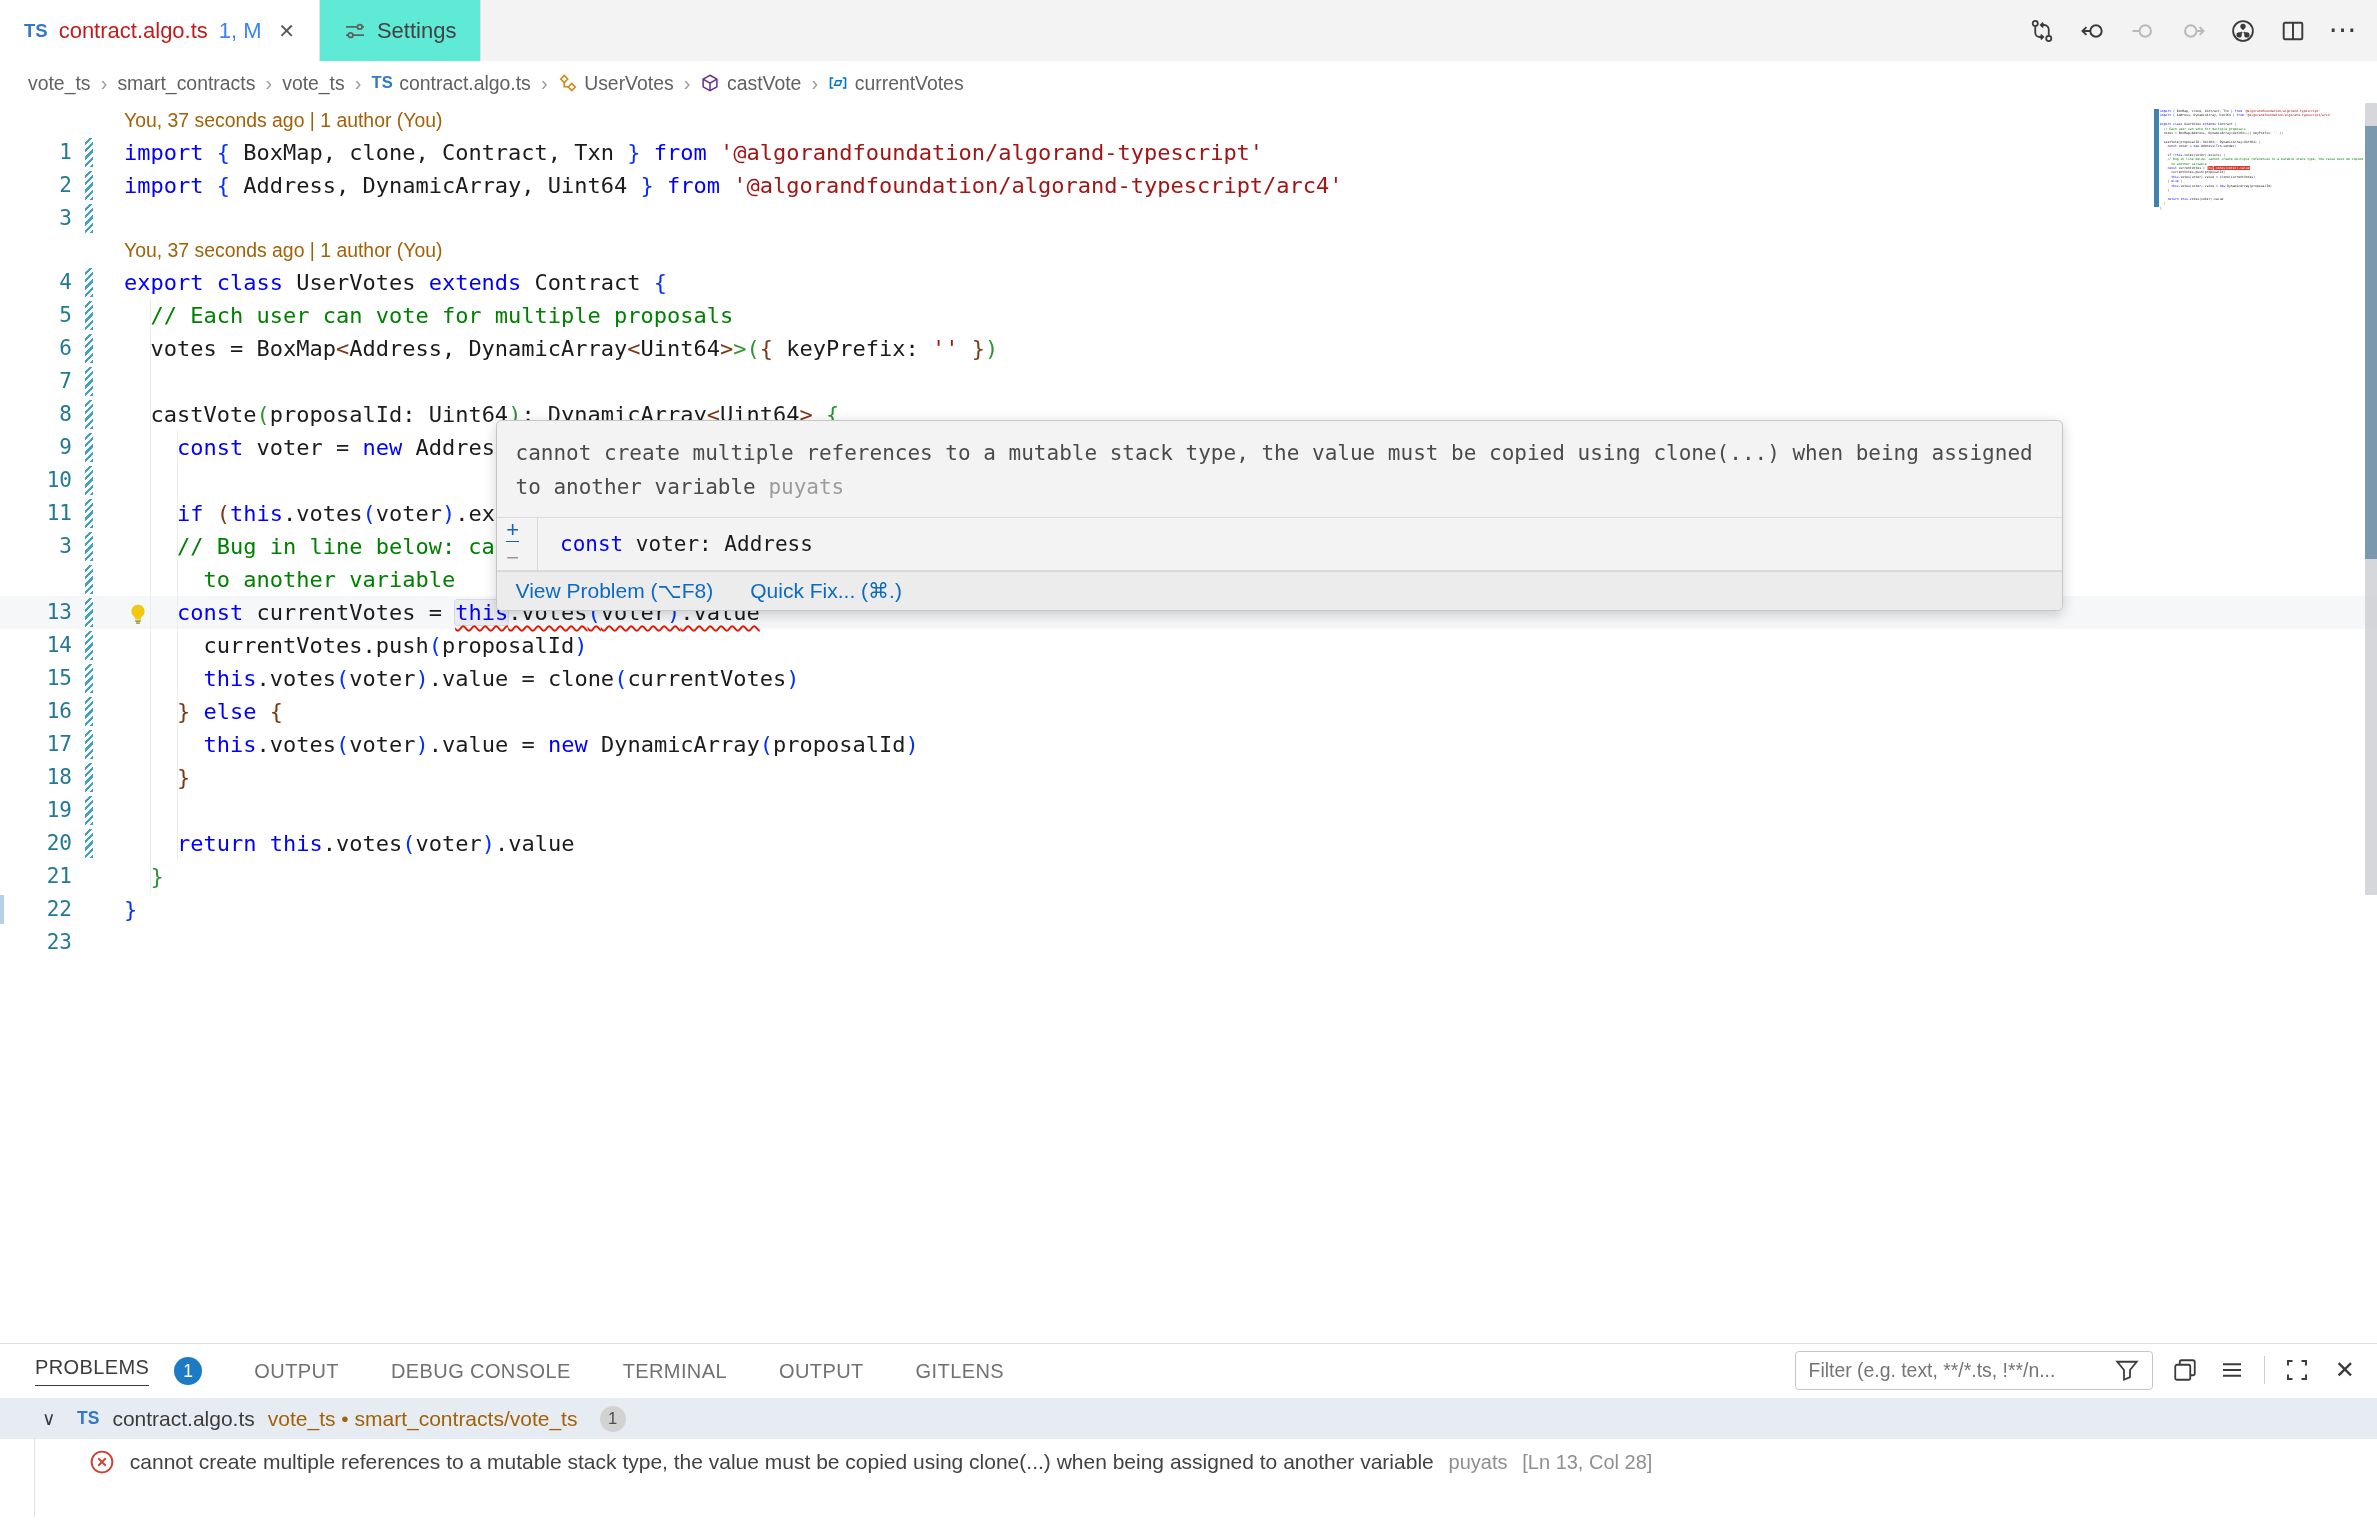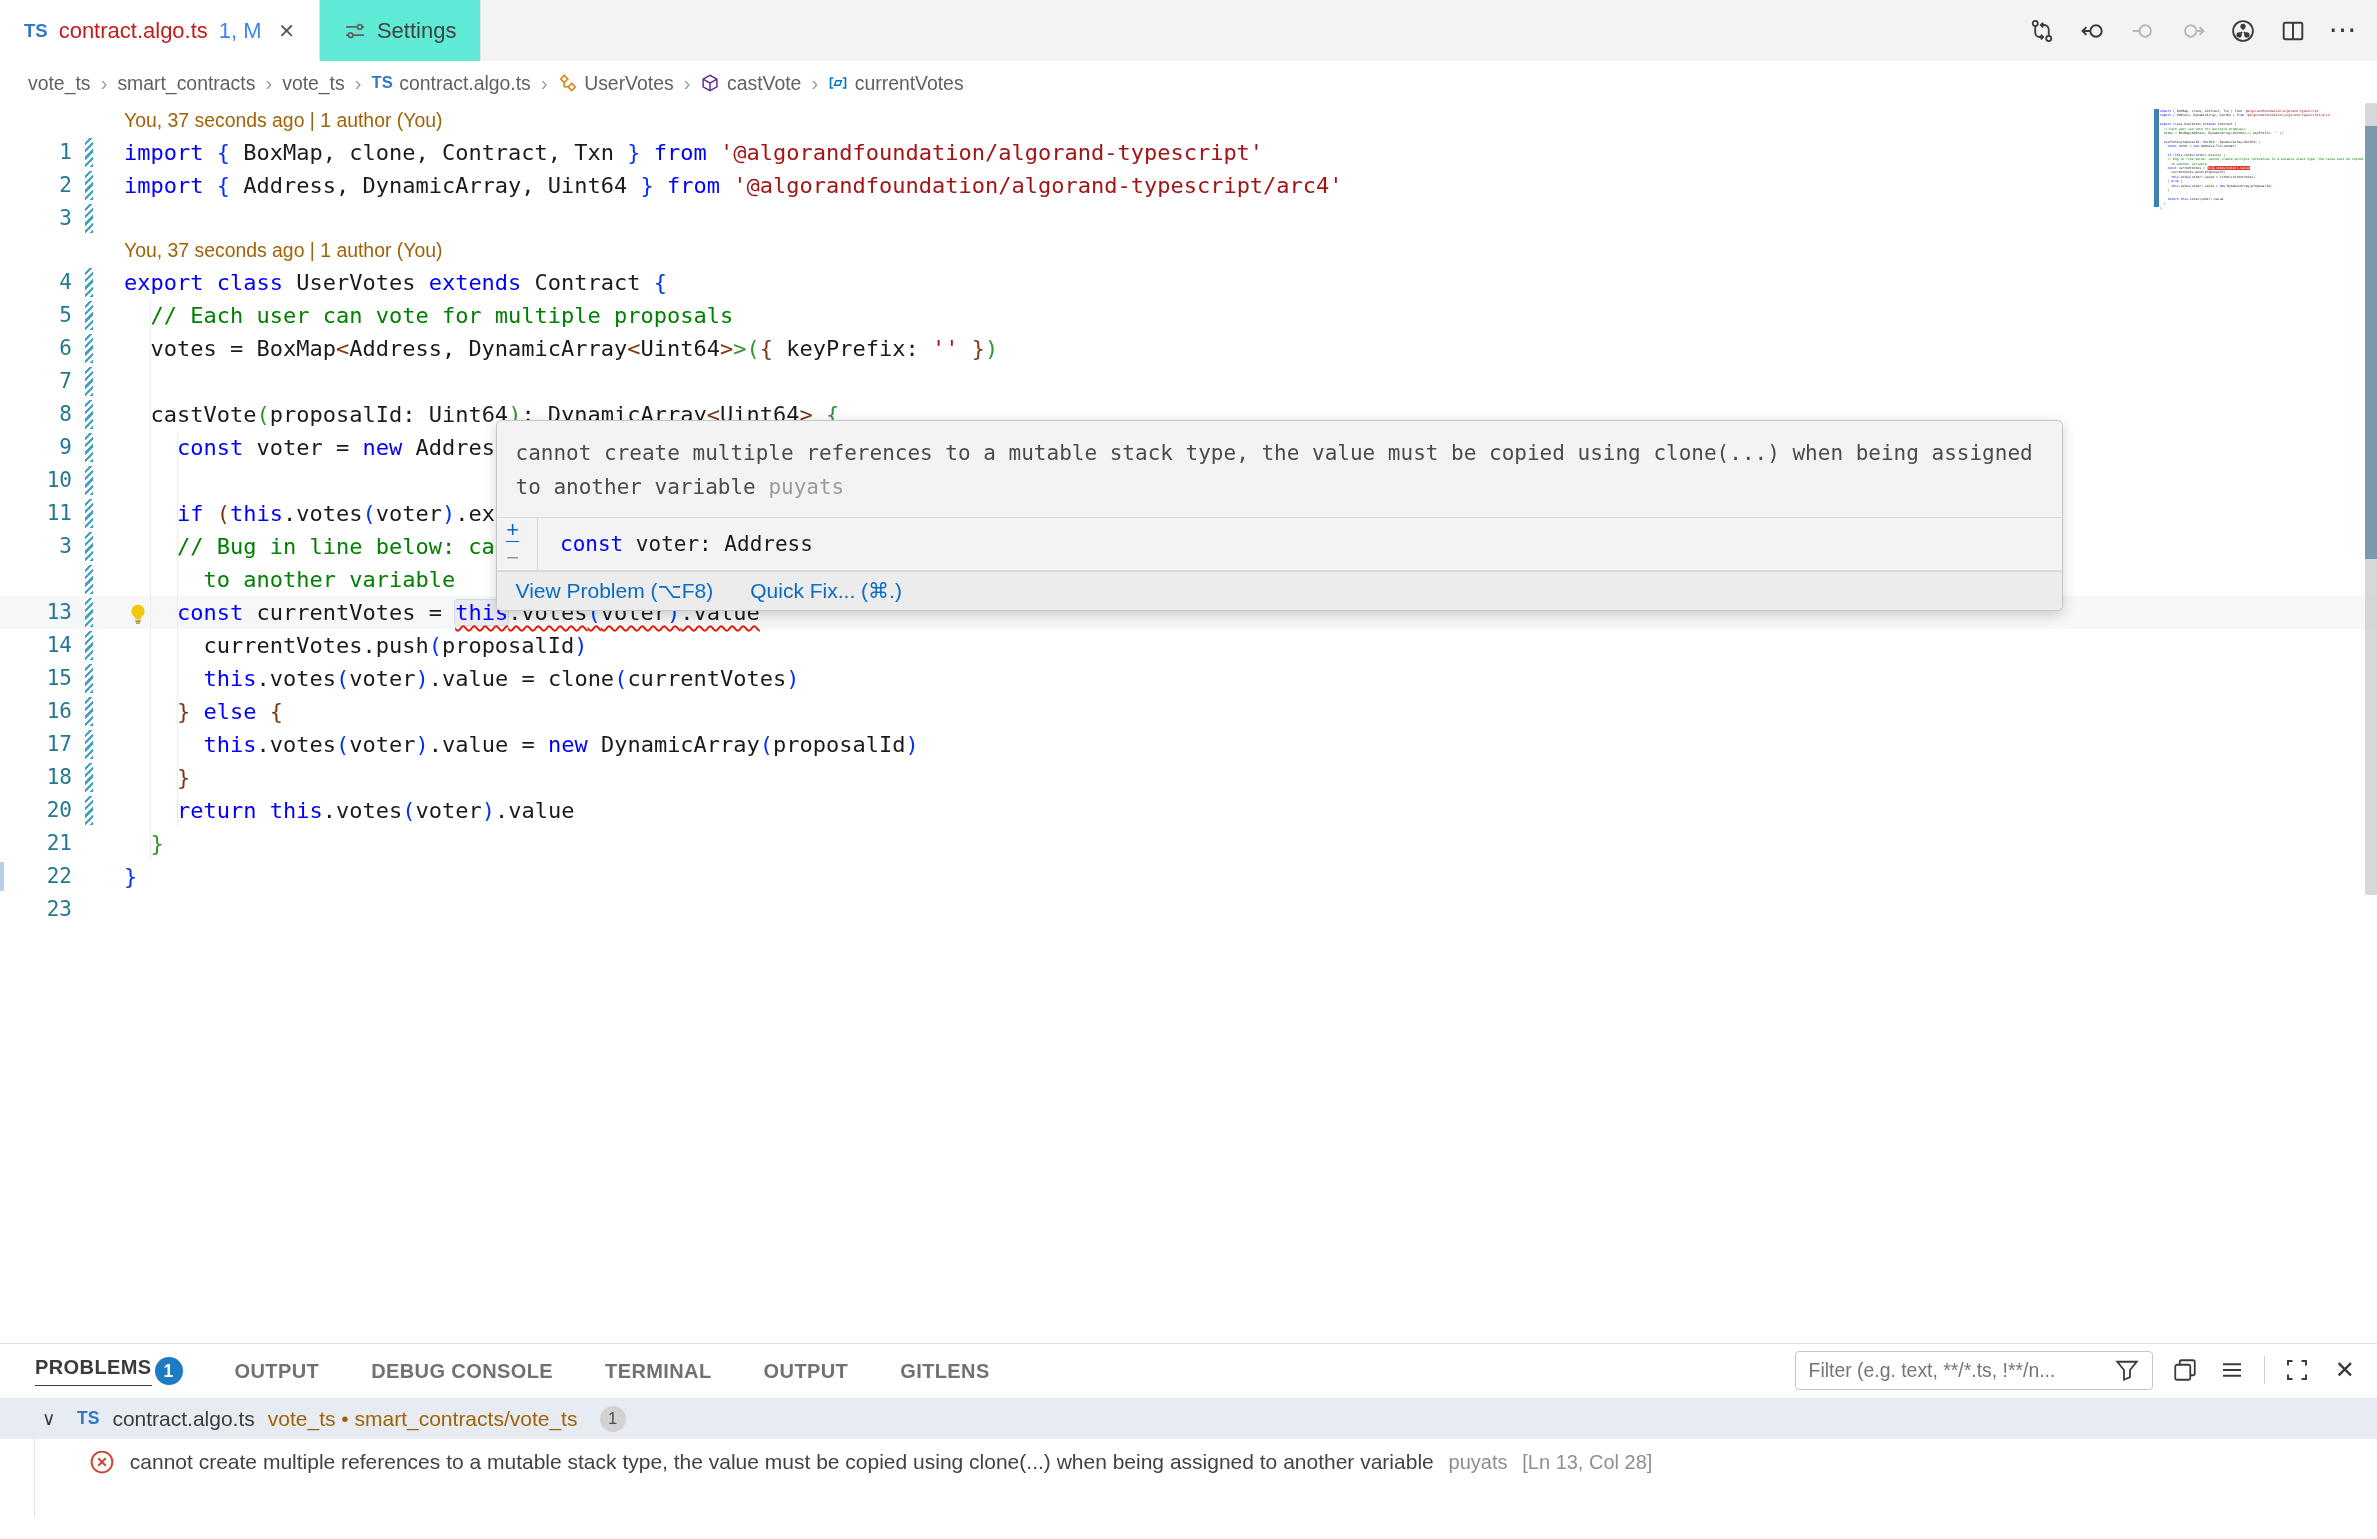--- a/index.html
+++ b/index.html
@@ -70,21 +70,21 @@
   #hover-plus { position:absolute; top:1.8px; left:9.2px; color:#1063c5; font-size:22px; border-bottom:1.8px solid #1063c5; line-height:22px; }
   #hover-minus { position:absolute; bottom:1.8px; left:9.2px; color:#9a9a9a; font-size:22px; line-height:18.5px; }
   #hover-code { font:21px/52px "DejaVu Sans Mono", monospace; padding-left:22px; color:#1b1b1b; white-space:pre; }
   #hover-actions { background:#ececec; border-top:0.9px solid #d6d6d6; padding:7.4px 18.5px; display:flex; gap:37px;
     font-size:21px; color:#0b6bc2; }
   .hover-action { cursor:pointer; }
 
   
   #panel { position:absolute; left:0; top:1343px; width:2377px; height:197px; background:#fff; border-top:0.9px solid #dfdfdf; }
   #panel-tabs { position:relative; height:54px; display:flex; align-items:center; padding-left:35px; gap:52px; }
-  .ptab { font-size:20px; letter-spacing:0.4px; color:#717171; display:flex; align-items:center; gap:3px; cursor:pointer;font-weight:bold; }
+  .ptab { font-size:20px; letter-spacing:0.4px; color:#717171; display:flex; align-items:center; gap:25px; cursor:pointer; }
   .ptab.active .ptab-label { color:#3b3b3b; border-bottom:1.8px solid #3b3b3b; padding-bottom:5.5px; }
   .pbadge { background:#1d7bc4; color:#fff; min-width:28px; height:28px; border-radius:14px; font-size:17.5px;
     display:flex; align-items:center; justify-content:center; padding:0 5.5px; }
   #panel-right { position:absolute; right:16.6px; top:6.5px; display:flex; align-items:center; gap:16.6px; }
   #filter-box { width:358px; height:39px; border:0.9px solid #c5c5c5; border-radius:3.7px; background:#fff;
     display:flex; align-items:center; padding:0 9.2px 0 13px; }
   #filter-box input { flex:1; border:none; outline:none; font-size:19.4px; color:#0369a1; background:transparent;
     font-family:"Liberation Sans",sans-serif; }
   .picon { width:31px; height:31px; display:flex; align-items:center; justify-content:center; }
   .picon svg { width:24px; height:24px; }
@@ -240,20 +240,21 @@
       <div class="crow band"><div class="guide" style="left: 150px;"></div><div class="guide" style="left: 177px;"></div><span class="lnum">13</span><div class="gmark"></div><span class="bulbwrap"><svg width="22" height="22" viewBox="0 0 16 16">
             <path fill="#f2c80f" d="M8 1.2a4.8 4.8 0 0 0-2.9 8.6c.55.45.9.95.9 1.6v.6h4v-.6c0-.65.35-1.15.9-1.6A4.8 4.8 0 0 0 8 1.2z"></path>
             <rect x="6" y="12.6" width="4" height="1.1" fill="#9a8a2a"></rect>
             <rect x="6.6" y="14.1" width="2.8" height="1" fill="#9a8a2a"></rect>
           </svg></span><span class="codetext"><span class="txt">    </span><span class="kw">const</span><span class="txt"> currentVotes = </span><span class="kw sq hl">this</span><span class="txt sq">.votes</span><span class="b1 sq">(</span><span class="txt sq">voter</span><span class="b1 sq">)</span><span class="txt sq">.value</span></span></div>
       <div class="crow"><div class="guide" style="left: 150px;"></div><div class="guide" style="left: 177px;"></div><span class="lnum">14</span><div class="gmark"></div><span class="codetext"><span class="txt">      currentVotes.push</span><span class="b1">(</span><span class="txt">proposalId</span><span class="b1">)</span></span></div>
       <div class="crow"><div class="guide" style="left: 150px;"></div><div class="guide" style="left: 177px;"></div><span class="lnum">15</span><div class="gmark"></div><span class="codetext"><span class="txt">      </span><span class="kw">this</span><span class="txt">.votes</span><span class="b1">(</span><span class="txt">voter</span><span class="b1">)</span><span class="txt">.value = clone</span><span class="b1">(</span><span class="txt">currentVotes</span><span class="b1">)</span></span></div>
       <div class="crow"><div class="guide" style="left: 150px;"></div><div class="guide" style="left: 177px;"></div><span class="lnum">16</span><div class="gmark"></div><span class="codetext"><span class="txt">    </span><span class="b3">}</span><span class="txt"> </span><span class="kw">else</span><span class="txt"> </span><span class="b3">{</span></span></div>
       <div class="crow"><div class="guide" style="left: 150px;"></div><div class="guide" style="left: 177px;"></div><span class="lnum">17</span><div class="gmark"></div><span class="codetext"><span class="txt">      </span><span class="kw">this</span><span class="txt">.votes</span><span class="b1">(</span><span class="txt">voter</span><span class="b1">)</span><span class="txt">.value = </span><span class="kw">new</span><span class="txt"> DynamicArray</span><span class="b1">(</span><span class="txt">proposalId</span><span class="b1">)</span></span></div>
       <div class="crow"><div class="guide" style="left: 150px;"></div><div class="guide" style="left: 177px;"></div><span class="lnum">18</span><div class="gmark"></div><span class="codetext"><span class="txt">    </span><span class="b3">}</span></span></div>
+      <div class="crow"><div class="guide" style="left: 150px;"></div><div class="guide" style="left: 177px;"></div><span class="lnum">19</span><div class="gmark"></div><span class="codetext"></span></div>
       <div class="crow"><div class="guide" style="left: 150px;"></div><div class="guide" style="left: 177px;"></div><span class="lnum">20</span><div class="gmark"></div><span class="codetext"><span class="txt">    </span><span class="kw">return</span><span class="txt"> </span><span class="kw">this</span><span class="txt">.votes</span><span class="b1">(</span><span class="txt">voter</span><span class="b1">)</span><span class="txt">.value</span></span></div>
       <div class="crow"><div class="guide" style="left: 150px;"></div><span class="lnum">21</span><span class="codetext"><span class="txt">  </span><span class="b2">}</span></span></div>
       <div class="crow"><div class="edge"></div><span class="lnum">22</span><span class="codetext"><span class="b1">}</span></span></div>
       <div class="crow"><span class="lnum">23</span><span class="codetext"></span></div>
     </div>
 </div>
 
 <div id="minimap" class="mm">
     <div class="mmrow"><span class="kw">import </span><span class="b1">{</span><span class="txt"> BoxMap, clone, Contract, Txn </span><span class="b1">}</span><span class="kw"> from </span><span class="str">'@algorandfoundation/algorand-typescript'</span></div>
     <div class="mmrow"><span class="kw">import </span><span class="b1">{</span><span class="txt"> Address, DynamicArray, Uint64 </span><span class="b1">}</span><span class="kw"> from </span><span class="str">'@algorandfoundation/algorand-typescript/arc4'</span></div>

